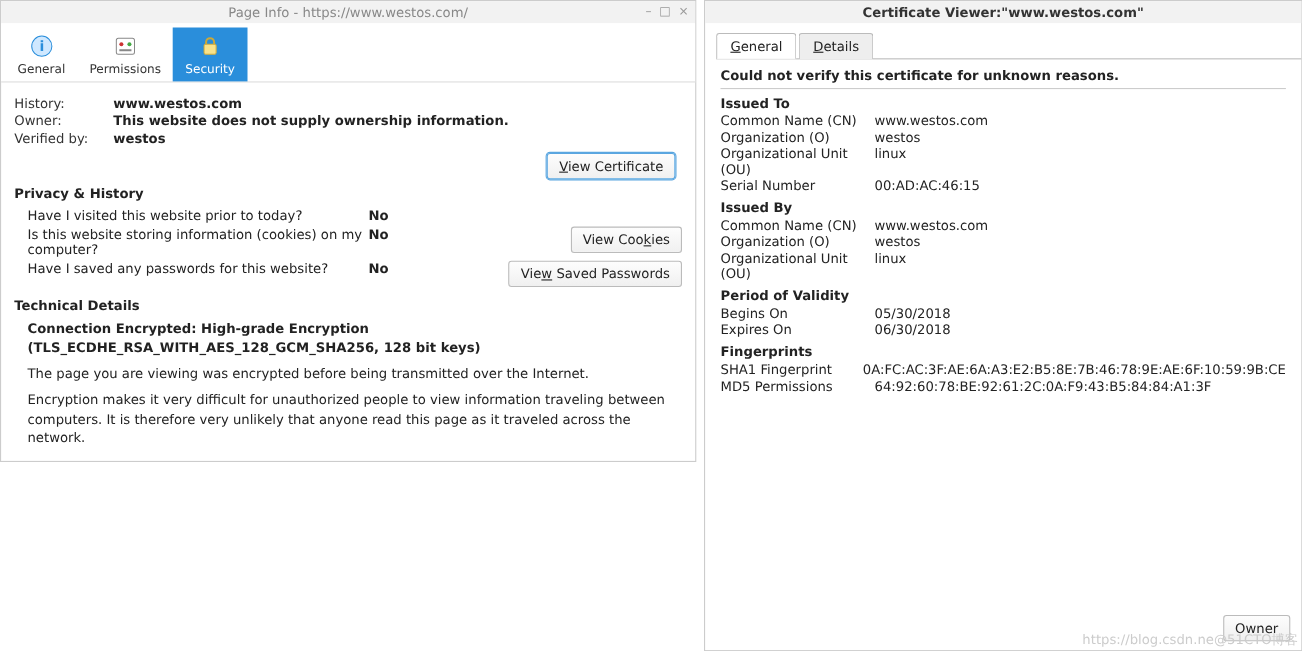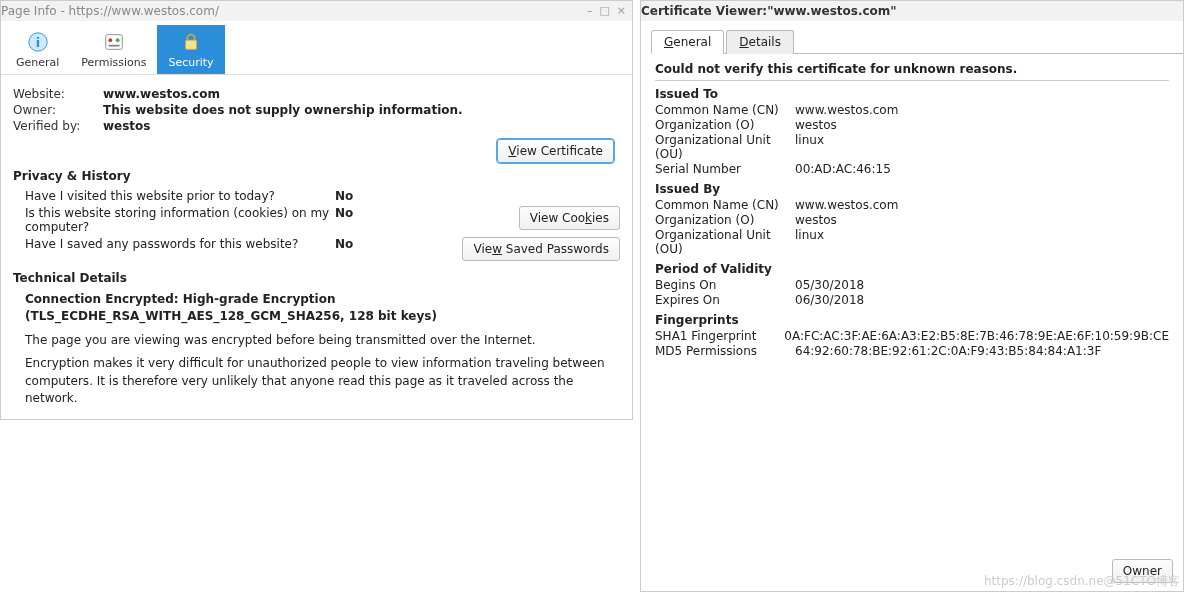--- a/index.html
+++ b/index.html
@@ -1,16 +1,16 @@
 <!DOCTYPE html>
 <html><head>
 <meta charset="utf-8">
 <style>
   html,body{margin:0;padding:0;font-family:"DejaVu Sans","Segoe UI",sans-serif;font-size:12px;color:#222;background:#fff;width:1184px;height:592px;overflow:hidden}
-  .titlebar{height:20px;line-height:20px;color:#888;font-size:12px;background:#f2f2f2;position:relative}
+  .titlebar{height:20px;line-height:20px;text-align:center;color:#888;font-size:12px;background:#f2f2f2;position:relative}
   .titlebar .winctl{position:absolute;right:6px;top:0;font-size:11px;color:#999}
   .left{position:absolute;left:0;top:0;width:633px;height:420px;border:1px solid #ccc;background:#fff;box-sizing:border-box}
   .right{position:absolute;left:640px;top:0;width:544px;height:592px;border:1px solid #ccc;background:#fff;box-sizing:border-box}
   
   .toolbar{display:flex;background:#fff;border-bottom:1px solid #ddd;padding:4px 4px 0 4px}
   .tbtn{display:flex;flex-direction:column;align-items:center;padding:4px 10px 4px 10px;cursor:pointer;font-size:11px;color:#333;border:1px solid transparent}
   .tbtn.active{background:#2a8edb;color:#fff}
   .tbtn .ico{width:24px;height:24px;display:flex;align-items:center;justify-content:center;font-size:18px;margin-bottom:2px}
   .content{padding:10px 12px}
   .h{font-weight:bold;margin:4px 0 6px 0;color:#222}
@@ -76,21 +76,21 @@
             <rect x="6" y="10" width="12" height="10" rx="1.5" fill="#f8e28a" stroke="#caa83a"></rect>
             <path d="M8 10 V8 a4 4 0 0 1 8 0 v2" fill="none" stroke="#caa83a" stroke-width="2"></path>
           </svg>
       </span>
       <span>Security</span>
     </div>
   </div>
 
   <div class="content">
     <div class="row">
-        <div class="lbl">Website:</div>
+        <div class="lbl">History:</div>
         <div class="val bold">www.westos.com</div>
       </div>
     <div class="row">
         <div class="lbl">Owner:</div>
         <div class="val bold">This website does not supply ownership information.</div>
       </div>
     <div class="row">
         <div class="lbl">Verified by:</div>
         <div class="val bold">westos</div>
       </div>

